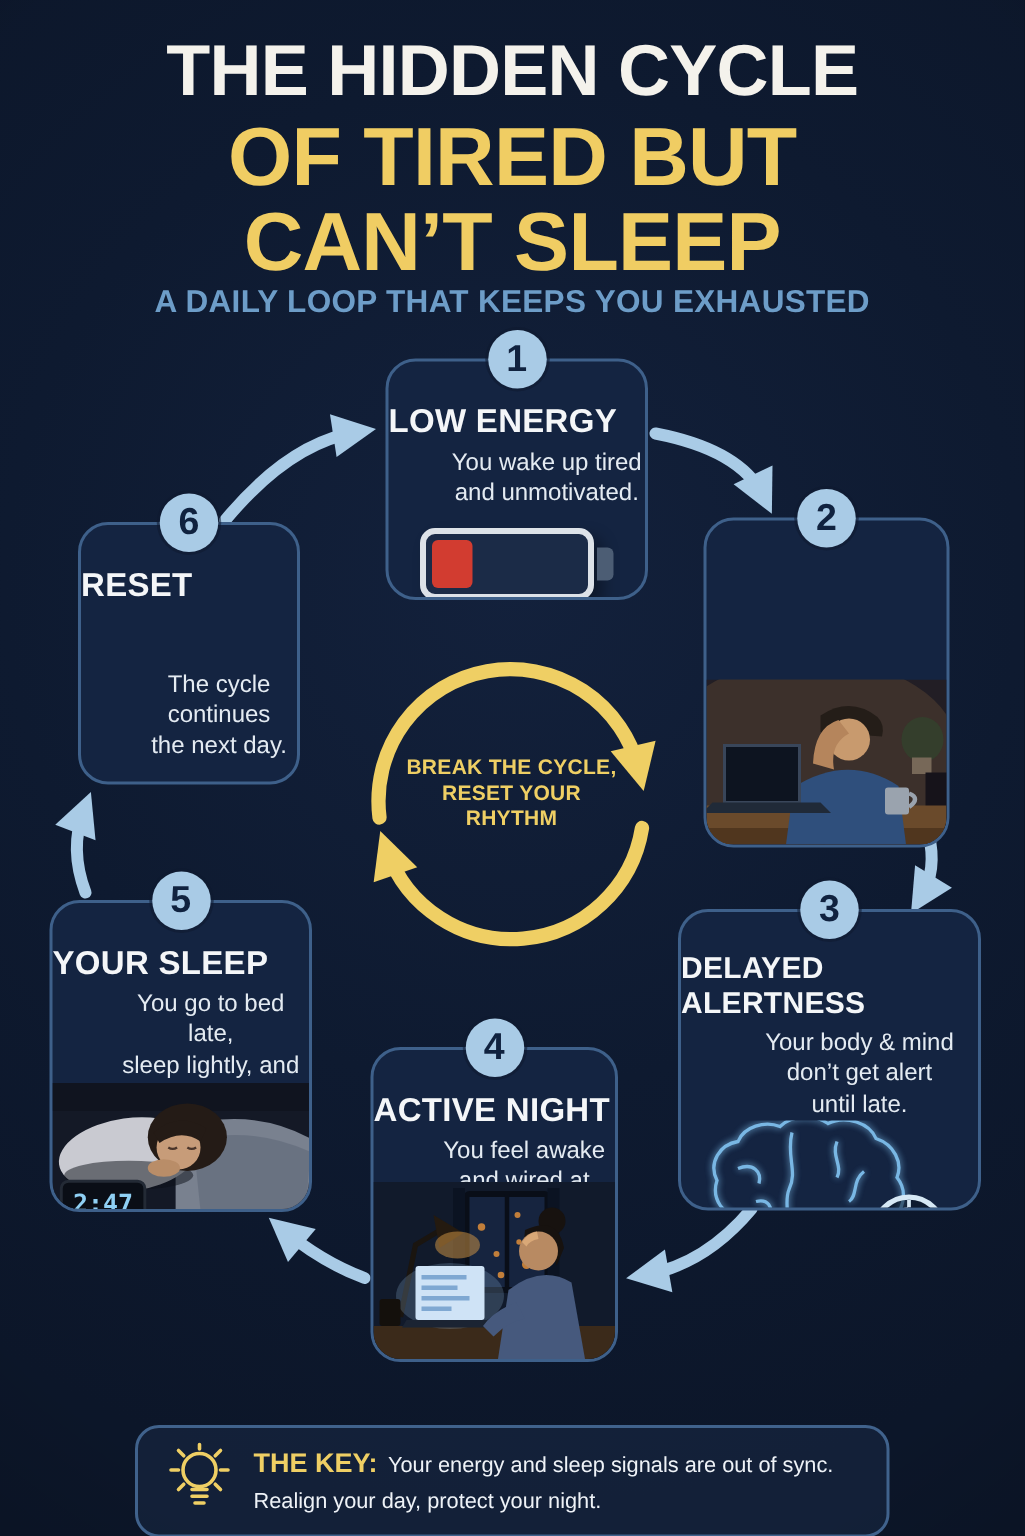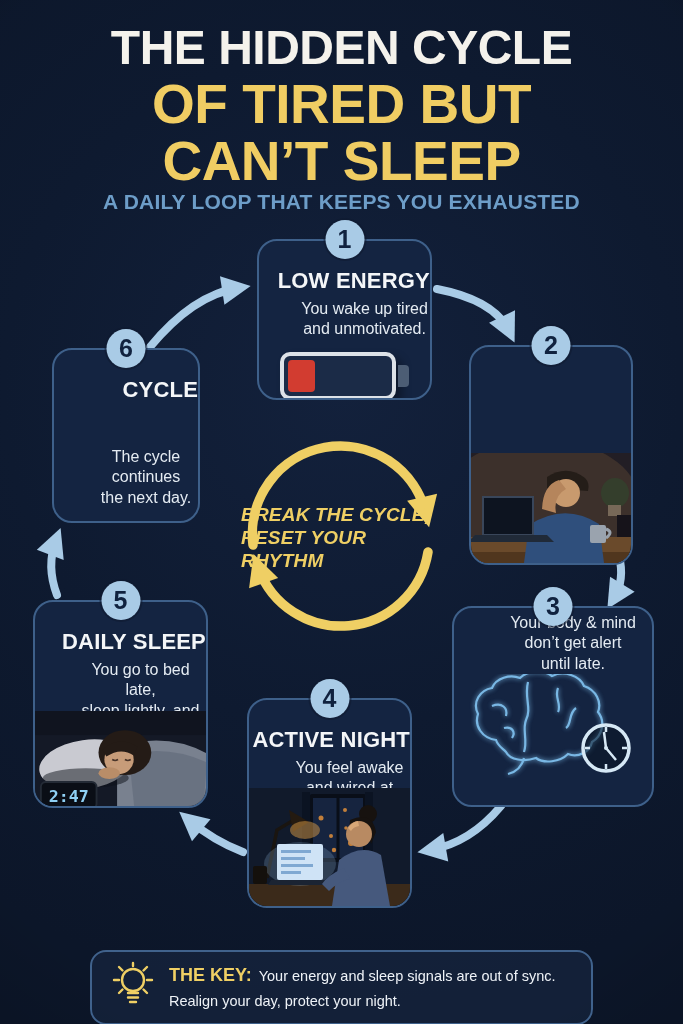--- a/index.html
+++ b/index.html
@@ -29,21 +29,21 @@
     position:absolute; inset:0; background:#142441;
     border:2.5px solid #3e608a; border-radius:20px; overflow:hidden;
   }
   .badge {
     position:absolute; top:-19px; left:50%; transform:translateX(-50%); z-index:6;
     width:39px; height:39px; border-radius:50%; background:#a9cbe6; color:#10223f;
     display:flex; align-items:center; justify-content:center;
     font-size:25px; font-weight:bold;
     box-shadow:0 0 0 2px rgba(14,26,48,.55);
   }
-  .card-title { margin-top:27px; text-align:right; font-size:22px; font-weight:bold; color:#f4f6f8; letter-spacing:.2px; }
+  .card-title { margin-top:27px; text-align:left; font-size:22px; font-weight:bold; color:#f4f6f8; letter-spacing:.2px; }
   .card-desc  { margin-top:5px; text-align:center; font-size:16px; line-height:1.27; color:#e4ebf2; white-space:pre-line;padding-left:40px; }
   #card-3 .card-title { font-size:20px; }
   #card-6 .card-desc { font-size:16px;margin-top:44px; }
 
   #card-1 { left:257px; top:239px; width:175px; height:161px; }
   #card-2 { left:469px; top:345px; width:164px; height:220px; }
   #card-3 { left:452px; top:606px; width:202px; height:201px; }
   #card-4 { left:247px; top:698px; width:165px; height:210px; }
   #card-5 { left:33px;  top:600px; width:175px; height:208px; }
   #card-6 { left:52px;  top:348px; width:148px; height:175px; }
@@ -62,22 +62,22 @@
   .battery-nub { width:11px; height:22px; background:#4c5d74; border-radius:0 4px 4px 0; margin-left:2px; }
 
   .icon-center { display:flex; justify-content:center; }
 
   
   .flow-svg { position:absolute; left:0; top:0; z-index:1; pointer-events:none; }
 
   
   .center-msg {
     position:absolute; z-index:2; left:241px; top:503px; width:200px;
-    text-align:left; font-size:19px; font-weight:bold; line-height:1.22;
-    color:#efcf64; white-space:pre-line; letter-spacing:.2px;font-style:italic;
+    text-align:center; font-size:14px; font-weight:bold; line-height:1.22;
+    color:#efcf64; white-space:pre-line; letter-spacing:.2px;
   }
 
   
   .key-box {
     position:absolute; z-index:2; left:90px; top:950px; width:503px; height:75px;
     border:2px solid #40628c; border-radius:16px; background:rgba(25,42,70,.55);
     display:flex; align-items:center; padding:0 16px 0 18px; gap:13px;
   }
   .key-text { line-height:1.55; white-space:nowrap; }
   .key-label { color:#efcf64; font-weight:bold; font-size:18px; margin-right:7px; }
@@ -162,20 +162,21 @@
           <rect x="121" y="72" width="16" height="18" rx="2" fill="#9aa3ae"></rect>
           <path d="M137,76 q8,3 0,9" fill="none" stroke="#9aa3ae" stroke-width="3"></path>
         </svg>
       </div>
     </div>
     <div class="badge">2</div>
   </div>
 
   <div class="step" id="card-3">
     <div class="card">
+      <div class="card-title">DELAYED ALERTNESS</div>
       <div class="card-desc">Your body &amp; mind
 don’t get alert
 until late.</div>
       <div class="icon-center">
         <svg width="190" height="104" viewBox="0 0 190 104">
           <g fill="none" stroke="#7fc0ee" stroke-width="2.2" filter="url(#glow)" opacity="0.95">
             <path d="M38,66 C24,64 16,52 20,40 C14,28 22,16 34,14 C38,4 52,0 62,4 C70,-4 86,-4 94,2 C106,-4 122,2 126,12 C138,16 144,28 140,38 C148,48 144,62 134,68 C132,78 120,84 110,80 C102,88 86,90 78,84 C66,88 52,86 48,78 C44,74 40,72 38,66 Z"></path>
             <path d="M66,84 C64,92 58,98 50,100"></path>
             <path d="M70,8 C66,24 74,34 68,46 C64,56 70,66 66,78"></path>
             <path d="M34,32 C44,28 50,34 48,42"></path>
@@ -237,25 +238,25 @@
           <path d="M97,80 q-16,7 -22,16 l7,7 q10,-10 21,-12 z" fill="#46597d"></path>
           <rect x="6" y="78" width="14" height="18" rx="2" fill="#14100c"></rect>
         </svg>
       </div>
     </div>
     <div class="badge">4</div>
   </div>
 
   <div class="step" id="card-5">
     <div class="card">
-      <div class="card-title">DAILY SLEEP</div>
+      <div class="card-title">YOUR SLEEP</div>
       <div class="card-desc">You go to bed late,
 sleep lightly, and
 don’t recover.</div>
-      <div class="card-photo" style="height:95px">
+      <div class="card-photo" style="height:84px">
         <svg viewBox="0 0 175 108" preserveAspectRatio="xMidYMid slice">
           <rect width="175" height="108" fill="#141926"></rect>
           <rect width="175" height="30" fill="#10141f"></rect>
           <path d="M84,42 q52,-16 94,8 v60 h-94 z" fill="#79818f"></path>
           <path d="M96,50 q40,-10 80,8 l-4,50 h-70 z" fill="#5d6677" opacity="0.55"></path>
           <ellipse cx="52" cy="60" rx="48" ry="25" fill="#c9cad1" transform="rotate(-8 52 60)"></ellipse>
           <ellipse cx="52" cy="74" rx="44" ry="10" fill="#0c0f18" opacity="0.5"></ellipse>
           <ellipse cx="92" cy="48" rx="27" ry="23" fill="#241b16"></ellipse>
           <circle cx="86" cy="55" r="15" fill="#c79c79"></circle>
           <path d="M69,45 q17,-15 36,-3 l-4,9 q-13,-9 -28,1 z" fill="#241b16"></path>
@@ -266,21 +267,21 @@
             <text x="34.5" y="99" text-anchor="middle" font-size="17" font-weight="bold" font-family="DejaVu Sans Mono, monospace" fill="#8fd0f4">2:47</text>
           </g>
         </svg>
       </div>
     </div>
     <div class="badge">5</div>
   </div>
 
   <div class="step" id="card-6">
     <div class="card">
-      <div class="card-title">CYCLE</div>
+      <div class="card-title">RESET</div>
       <div class="card-desc">The cycle continues
 the next day.</div>
       <div class="icon-center" style="margin-top:8px">
         <svg width="80" height="74" viewBox="0 0 80 74">
           <g fill="none" stroke="#a9cbe6" stroke-width="6.5" stroke-linecap="round">
             <path d="M16,39 A 24 24 0 0 1 63,31" marker-end="url(#mBlue)"></path>
             <path d="M64,41 A 24 24 0 0 1 17,45" marker-end="url(#mBlue)"></path>
           </g>
         </svg>
       </div>

